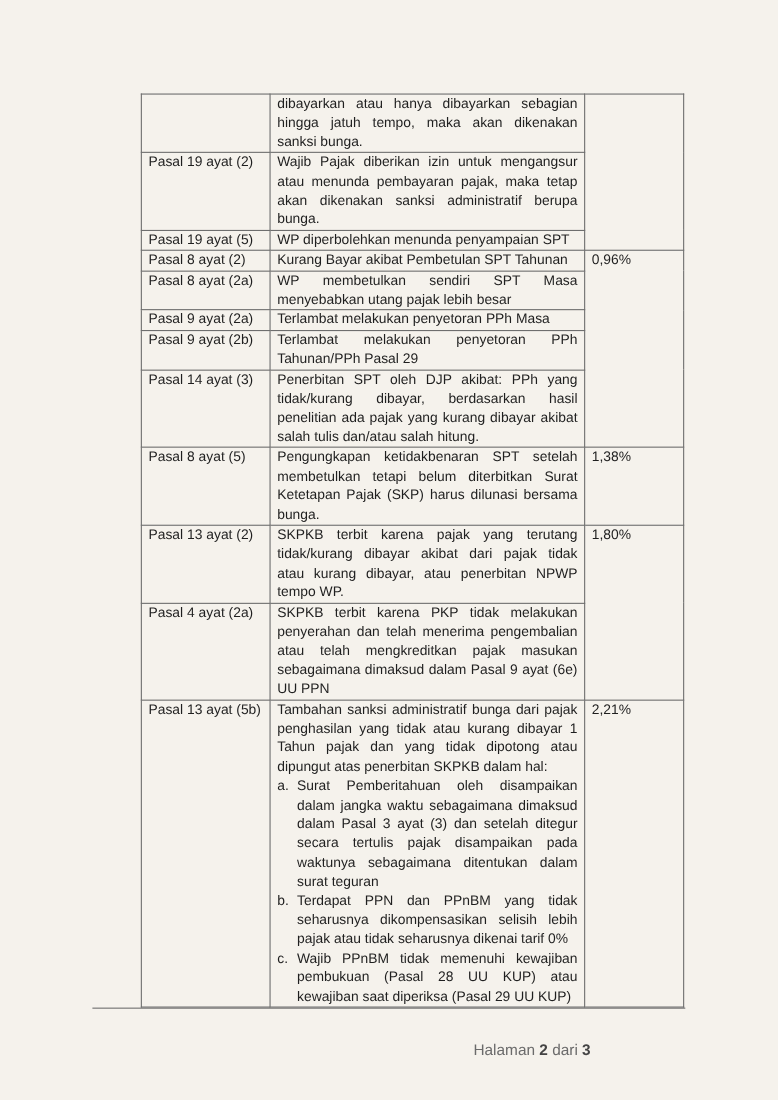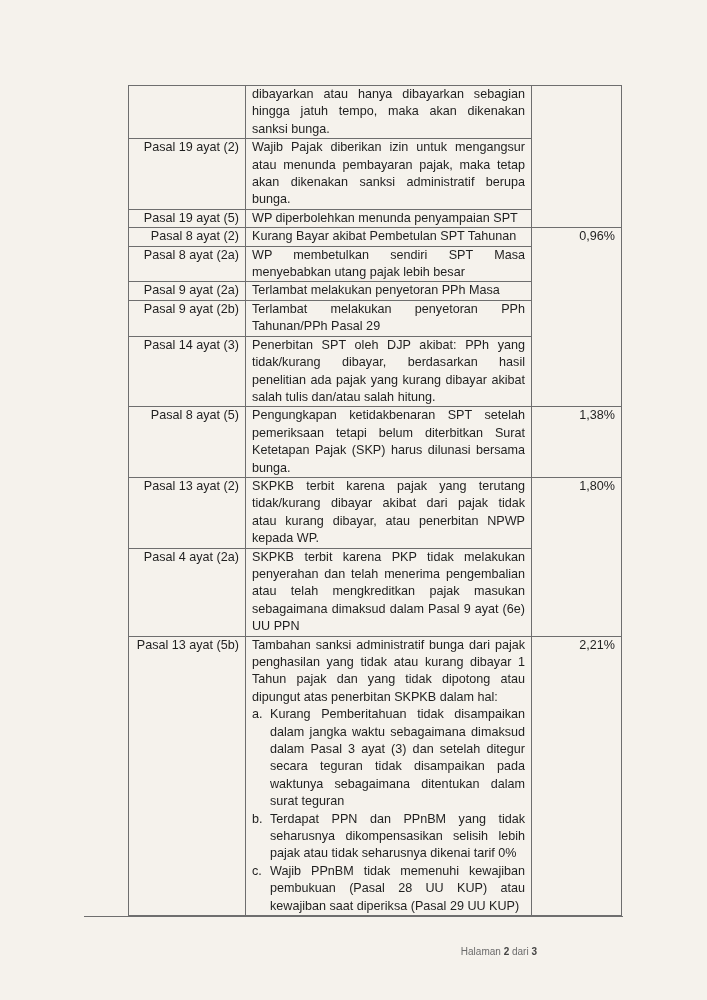--- a/index.html
+++ b/index.html
@@ -18,35 +18,35 @@
     width: 494px;
     border-collapse: collapse;
     font-size: 12.6px;
     line-height: 17.4px;
   }
   table.sanksi td {
     border: 1px solid #6e6e6e;
     vertical-align: top;
     padding: 0 6px 0 6px;
   }
-  td.pasal { width: 104px; text-align: right; }
+  td.pasal { width: 104px; }
   td.desc { width: 273px; text-align: justify; }
-  td.rate { width: 77px; text-align: right; }
+  td.rate { width: 77px; text-align: left; }
   .desc .line { display: block; text-align: justify; text-align-last: justify; }
   .desc .line.last { text-align-last: left; }
   ol.sublist { list-style: none; margin: 0; padding: 0; }
   ol.sublist li { position: relative; padding-left: 18px; }
   ol.sublist li .marker { position: absolute; left: 0; top: 0; }
   .footer-rule {
     position: absolute; left: 84px; top: 916px;
     width: 539px; height: 0; border-top: 1px solid #6e6e6e;
   }
   .page-num {
     position: absolute; right: 86px; top: 946px;
-    font-size: 10px; color: #6b6b6b;
+    font-size: 14px; color: #6b6b6b;
   }
   .page-num b { color: #444; }
 </style>
 </head>
 <body>
 
 <div class="page">
   <table class="sanksi">
     <tbody id="tbody">
         <tr>
@@ -106,33 +106,33 @@
             <span class="line">Penerbitan SPT oleh DJP akibat: PPh yang</span>
             <span class="line">tidak/kurang dibayar, berdasarkan hasil</span>
             <span class="line">penelitian ada pajak yang kurang dibayar akibat</span>
             <span class="line last">salah tulis dan/atau salah hitung.</span>
           </td>
         </tr>
         <tr>
           <td class="pasal">Pasal 8 ayat (5)</td>
           <td class="desc">
             <span class="line">Pengungkapan ketidakbenaran SPT setelah</span>
-            <span class="line">pemeriksaan tetapi belum diterbitkan Surat</span>
+            <span class="line">membetulkan tetapi belum diterbitkan Surat</span>
             <span class="line">Ketetapan Pajak (SKP) harus dilunasi bersama</span>
             <span class="line last">bunga.</span>
           </td>
           <td class="rate" rowspan="1">1,38%</td>
         </tr>
         <tr>
           <td class="pasal">Pasal 13 ayat (2)</td>
           <td class="desc">
             <span class="line">SKPKB terbit karena pajak yang terutang</span>
             <span class="line">tidak/kurang dibayar akibat dari pajak tidak</span>
             <span class="line">atau kurang dibayar, atau penerbitan NPWP</span>
-            <span class="line last">kepada WP.</span>
+            <span class="line last">tempo WP.</span>
           </td>
           <td class="rate" rowspan="2">1,80%</td>
         </tr>
         <tr>
           <td class="pasal">Pasal 4 ayat (2a)</td>
           <td class="desc">
             <span class="line">SKPKB terbit karena PKP tidak melakukan</span>
             <span class="line">penyerahan dan telah menerima pengembalian</span>
             <span class="line">atau telah mengkreditkan pajak masukan</span>
             <span class="line">sebagaimana dimaksud dalam Pasal 9 ayat (6e)</span>
@@ -142,24 +142,24 @@
         <tr>
           <td class="pasal">Pasal 13 ayat (5b)</td>
           <td class="desc">
             <span class="line">Tambahan sanksi administratif bunga dari pajak</span>
             <span class="line">penghasilan yang tidak atau kurang dibayar 1</span>
             <span class="line">Tahun pajak dan yang tidak dipotong atau</span>
             <span class="line last">dipungut atas penerbitan SKPKB dalam hal:</span>
             <ol class="sublist">
               <li>
                 <span class="marker">a.</span>
-                <span class="line">Kurang Pemberitahuan tidak disampaikan</span>
+                <span class="line">Surat Pemberitahuan oleh disampaikan</span>
                 <span class="line">dalam jangka waktu sebagaimana dimaksud</span>
                 <span class="line">dalam Pasal 3 ayat (3) dan setelah ditegur</span>
-                <span class="line">secara teguran tidak disampaikan pada</span>
+                <span class="line">secara tertulis pajak disampaikan pada</span>
                 <span class="line">waktunya sebagaimana ditentukan dalam</span>
                 <span class="line last">surat teguran</span>
               </li>
               <li>
                 <span class="marker">b.</span>
                 <span class="line">Terdapat PPN dan PPnBM yang tidak</span>
                 <span class="line">seharusnya dikompensasikan selisih lebih</span>
                 <span class="line last">pajak atau tidak seharusnya dikenai tarif 0%</span>
               </li>
               <li>

